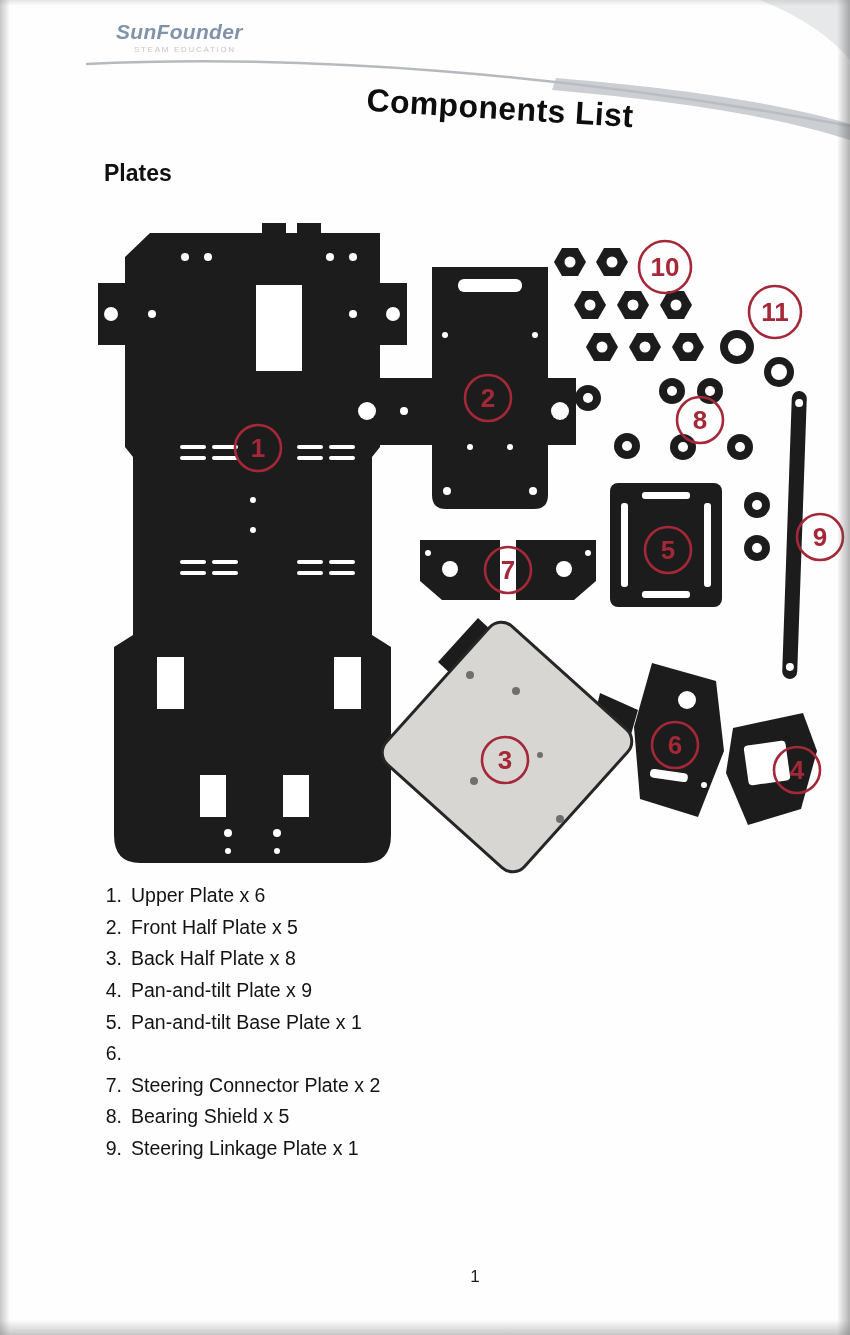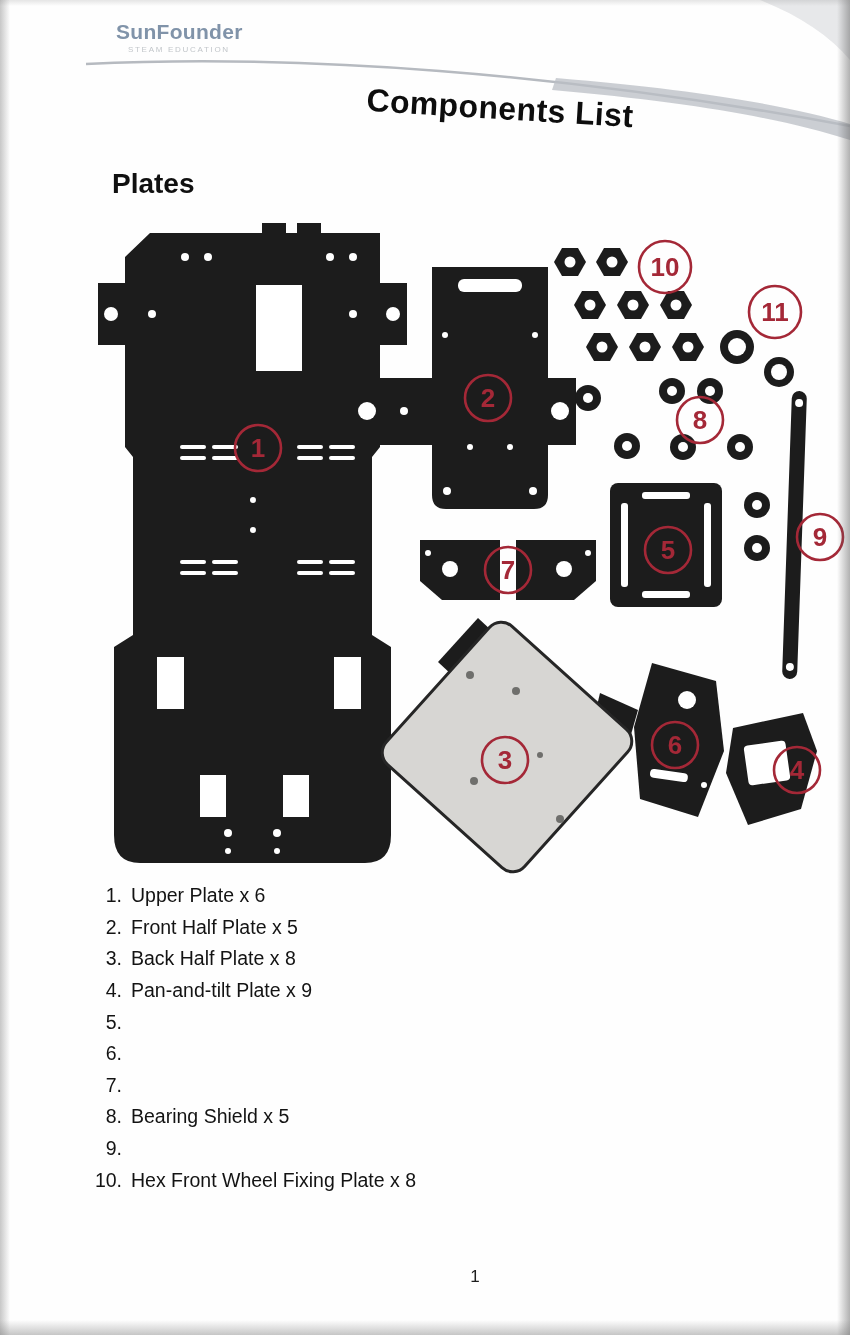--- a/index.html
+++ b/index.html
@@ -9,29 +9,29 @@
   .edge-left{position:absolute;left:0;top:0;bottom:0;width:10px;
     background:linear-gradient(90deg,rgba(110,110,110,.38),rgba(110,110,110,0));pointer-events:none;}
   .edge-right{position:absolute;right:0;top:0;bottom:0;width:13px;
     background:linear-gradient(270deg,rgba(100,100,100,.5),rgba(100,100,100,0));pointer-events:none;}
   .edge-bottom{position:absolute;left:0;right:0;bottom:0;height:15px;
     background:linear-gradient(0deg,rgba(120,120,120,.42),rgba(120,120,120,0));pointer-events:none;}
   .edge-top{position:absolute;left:0;right:0;top:0;height:6px;
     background:linear-gradient(180deg,rgba(140,140,140,.22),rgba(140,140,140,0));pointer-events:none;}
 
   .brand{position:absolute;left:116px;top:20px;}
-  .brand-name{font-size:21px;font-weight:700;color:#8093a9;letter-spacing:.3px;}
-  .brand-tagline{font-size:8px;color:#c2c6ca;letter-spacing:1.7px;margin-top:1px;margin-left:12px;}
+  .brand-name{font-size:21px;font-weight:700;color:#8093a9;letter-spacing:.3px;font-style:italic;}
+  .brand-tagline{font-size:8px;color:#c2c6ca;letter-spacing:1.7px;margin-top:1px;margin-left:18px;}
 
   .swoosh{position:absolute;left:0;top:0;}
 
   .title{position:absolute;left:325px;top:90px;width:350px;margin:0;text-align:center;
     font-size:32px;font-weight:700;color:#0d0d0d;transform:rotate(3.5deg);letter-spacing:.4px;}
 
-  .section{position:absolute;left:104px;top:160px;margin:8px;font-size:28px;font-weight:700;color:#101010;}
+  .section{position:absolute;left:104px;top:160px;margin:0;font-size:23px;font-weight:700;color:#101010;}
 
   .diagram{position:absolute;left:0;top:195px;}
 
   .parts{position:absolute;left:86px;top:880px;margin:0;padding:0;list-style:none;
     font-size:19.5px;color:#131313;}
   .parts li{display:flex;align-items:center;height:31.6px;}
   .parts .num{display:inline-block;width:36px;text-align:right;margin-right:9px;}
 
   .page-number{position:absolute;left:100px;right:0;top:1267px;text-align:center;font-size:17px;color:#1d1d1d;}
 
@@ -243,37 +243,36 @@
       <li>
         <span class="num">3.</span>
         <span class="lbl">Back Half Plate x 8</span>
       </li>
       <li>
         <span class="num">4.</span>
         <span class="lbl">Pan-and-tilt Plate x 9</span>
       </li>
       <li>
         <span class="num">5.</span>
+        <span class="lbl">Pan-and-tilt Base Plate x 1</span>
       </li>
       <li>
         <span class="num">6.</span>
       </li>
       <li>
         <span class="num">7.</span>
+        <span class="lbl">Steering Connector Plate x 2</span>
       </li>
       <li>
         <span class="num">8.</span>
         <span class="lbl">Bearing Shield x 5</span>
       </li>
       <li>
         <span class="num">9.</span>
-      </li>
-      <li>
-        <span class="num">10.</span>
-        <span class="lbl">Hex Front Wheel Fixing Plate x 8</span>
+        <span class="lbl">Steering Linkage Plate x 1</span>
       </li>
     </ol>
 
   <div class="page-number">1</div>
 
   <div class="edge-left"></div>
   <div class="edge-right"></div>
   <div class="edge-bottom"></div>
   <div class="edge-top"></div>
 </div>

